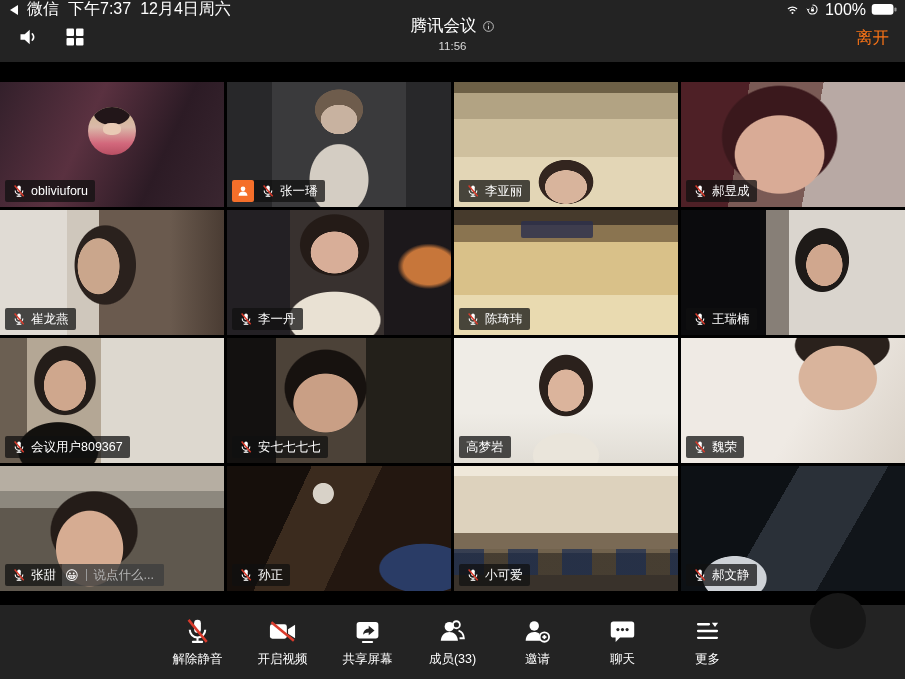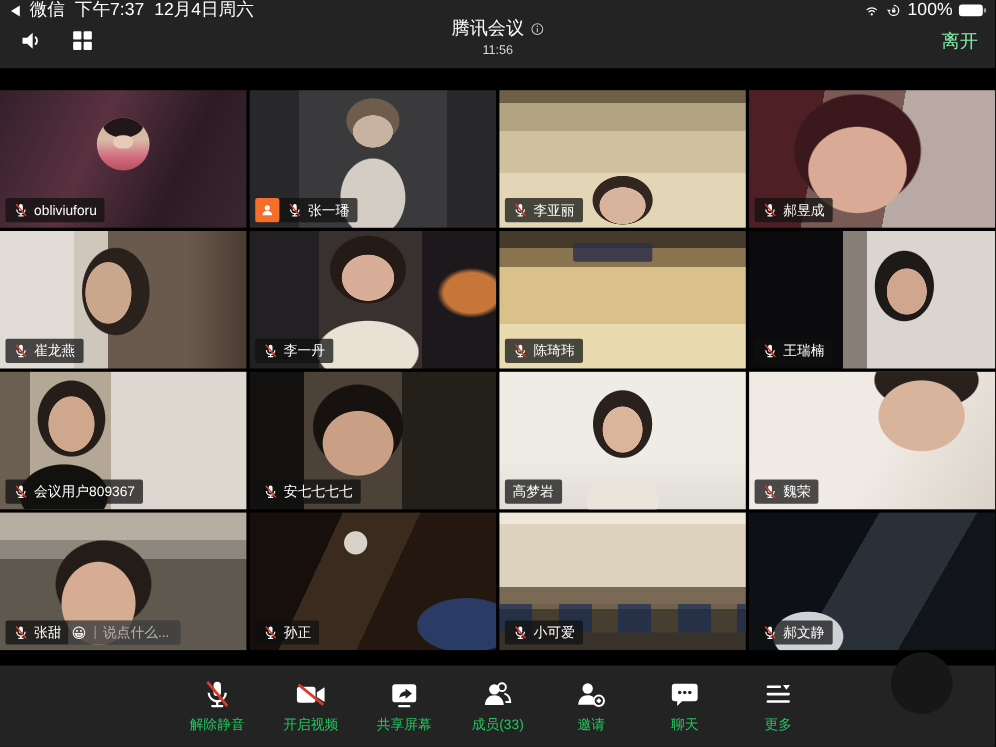--- a/index.html
+++ b/index.html
@@ -130,21 +130,21 @@
   
   .bump{position:absolute;left:810px;top:593px;width:56px;height:56px;border-radius:50%;
         background:#171717;z-index:4;}
 
   
   .toolbar{position:absolute;left:0;right:0;bottom:0;height:74px;background:#232323;z-index:3;
         display:flex;align-items:center;justify-content:center;gap:27px;}
   .tb-item{display:flex;flex-direction:column;align-items:center;gap:5px;min-width:58px;cursor:pointer;}
   .tb-icon{width:29px;height:29px;display:flex;align-items:center;justify-content:center;}
   .tb-icon svg{width:29px;height:29px;}
-  .tb-label{font-size:12.5px;color:#22c55e;}
+  .tb-label{font-size:12.5px;color:#ffffff;}
 </style>
 </head>
 <body>
 
 <div class="app">
 
   <div class="header">
     <div class="statusbar">
       <div class="sb-left">
         <span class="back-tri"></span>
@@ -200,21 +200,21 @@
           <svg viewBox="0 0 24 24">
               <circle cx="12" cy="12" r="9" fill="none" stroke="#c9c9c9" stroke-width="1.7"></circle>
             <line x1="12" y1="10.6" x2="12" y2="17" stroke="#c9c9c9" stroke-width="1.9"></line>
             <circle cx="12" cy="7.1" r="1.25" fill="#c9c9c9"></circle>
             </svg>
         </span>
       </div>
       <div class="subtitle">11:56</div>
     </div>
 
-    <div class="leave-btn" id="leaveBtn" style="color: #86efac;">离开</div>
+    <div class="leave-btn" id="leaveBtn" style="color: #f97316;">离开</div>
   </div>
 
   <div class="grid" id="grid">
       <div class="tile t1">
     <div class="avatar"></div>
     <div class="chip">
 
       <span class="mic-badge">
             <svg viewBox="0 0 24 24">
               <rect x="9" y="2.5" width="6" height="11" rx="3" fill="#fff"></rect>

